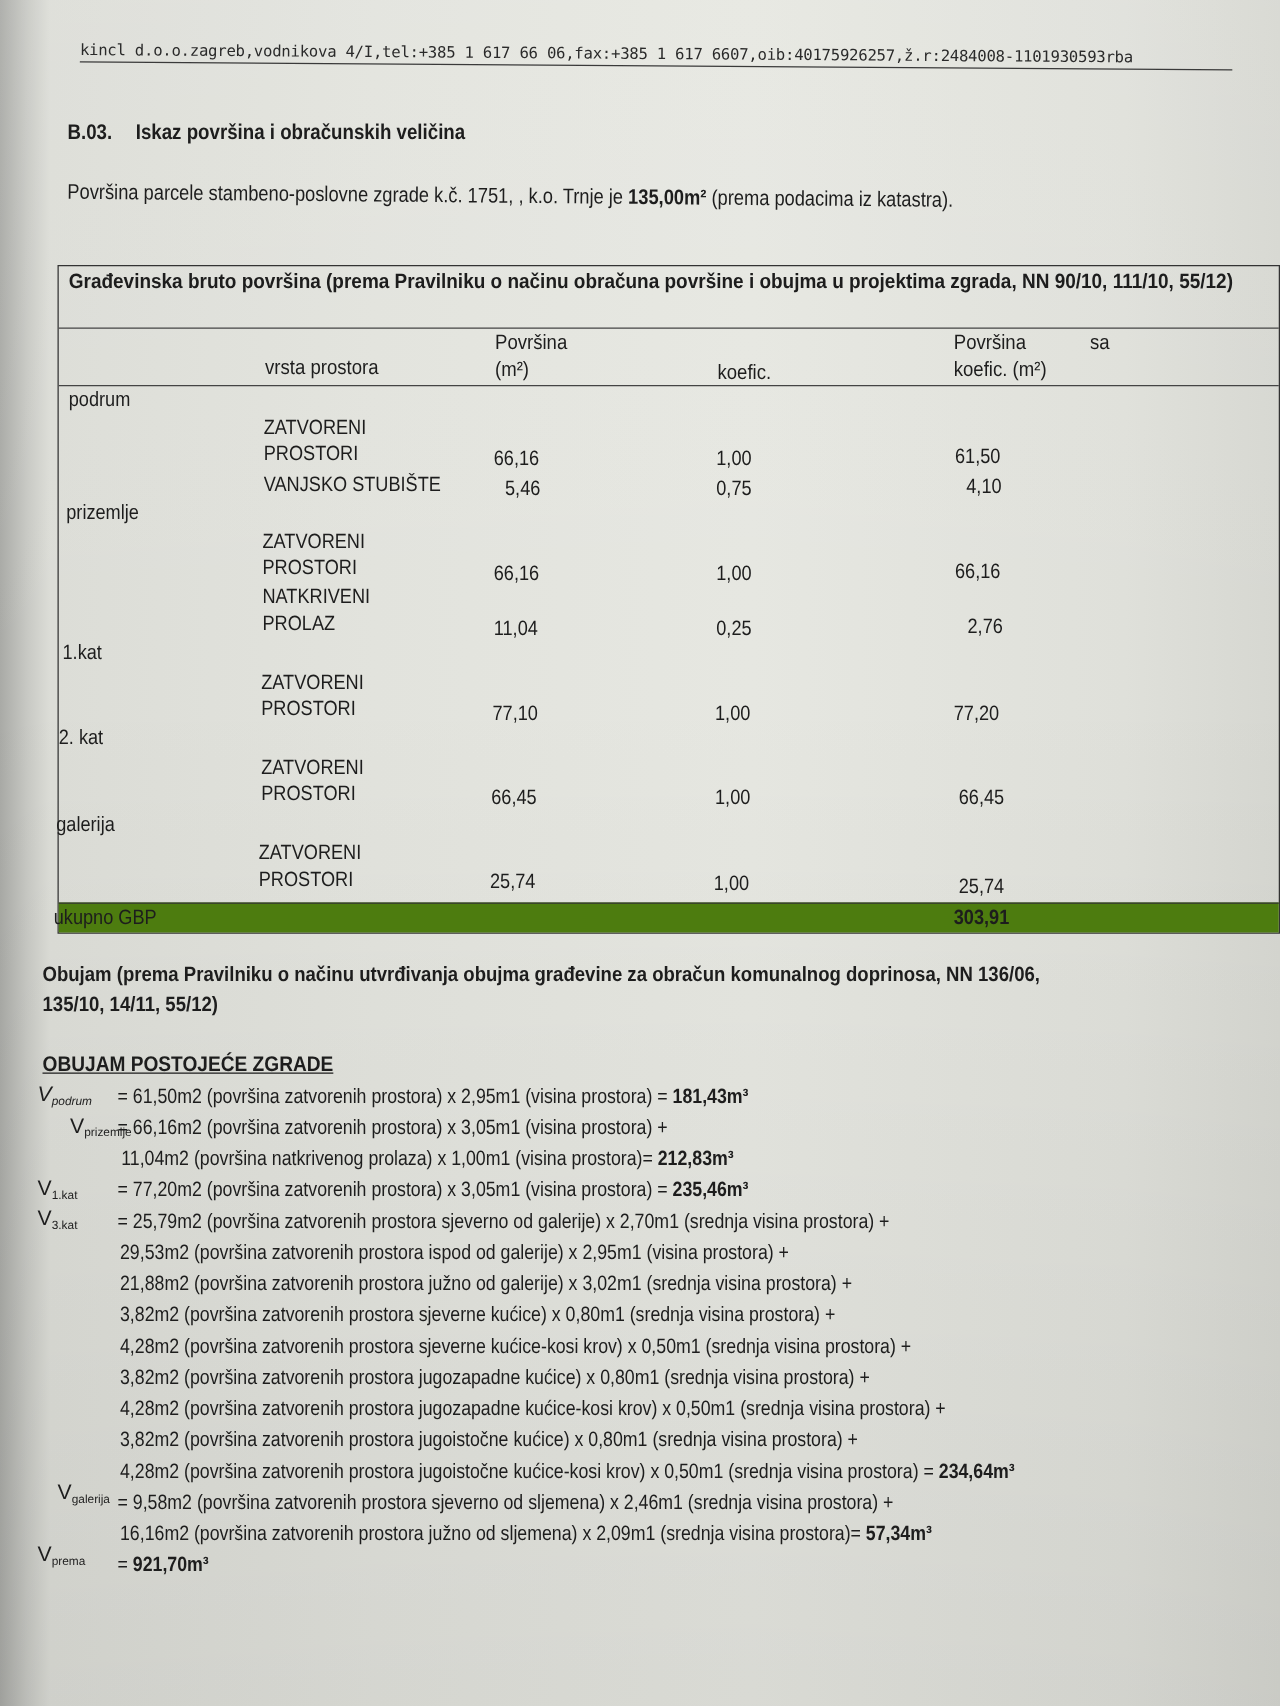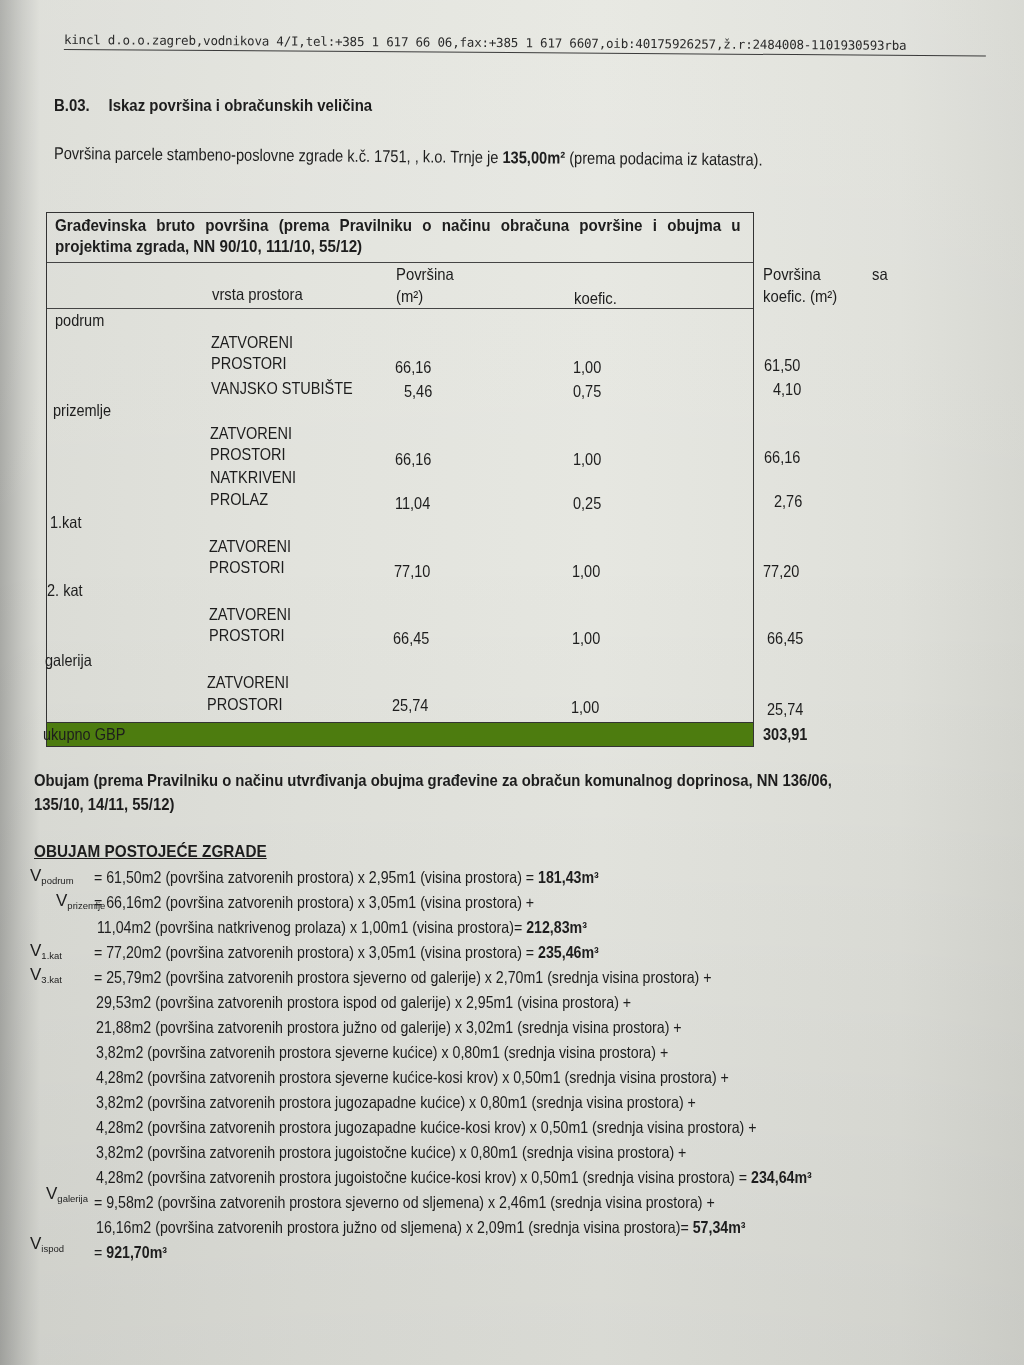--- a/index.html
+++ b/index.html
@@ -27,21 +27,21 @@
     transform: scaleX(0.88); transform-origin: left top; white-space: nowrap;
   }
   .section-title .num { display: inline-block; width: 62px; }
   .parcel-line {
     position: absolute; left: 54px; top: 144px; font-size: 17px; white-space: nowrap;
     transform: scaleX(0.86) rotate(0.45deg); transform-origin: left top;
   }
   .parcel-line b { font-weight: bold; }
 
   .gbp-table {
-    position: absolute; left: 46px; top: 212px; width: 708px; height: 535px;
+    position: absolute; left: 46px; top: 212px; width: 978px; height: 535px;
     border: 1.5px solid #333; box-sizing: border-box;
   }
   .gbp-caption {
     position: absolute; left: 0; top: 0; width: 100%; height: 50px;
     border-bottom: 1.5px solid #444; box-sizing: border-box;
     font-size: 16.5px; font-weight: bold; line-height: 21px; padding: 2px 8px;
     text-align: justify;
   }
   .gbp-caption span { display:block; transform: scaleX(0.92); transform-origin: left top; width: 108%; }
   .col-head {
@@ -156,26 +156,26 @@
 </div>
 
 <div class="obujam-intro">
   <div>Obujam (prema Pravilniku o načinu utvrđivanja obujma građevine za obračun komunalnog doprinosa, NN 136/06,</div>
   <div>135/10, 14/11, 55/12)</div>
 </div>
 
 <div class="obujam-title">OBUJAM POSTOJEĆE ZGRADE</div>
 
 <div class="calc">
-  <span class="vlabel" style="left:0px; top:0px;">V<sub>podrum</sub></span>
+  <span class="vlabel" style="left:0px; top:0px;font-style:italic;">V<sub>podrum</sub></span>
   <span class="vlabel" style="left:0px; top:25px;margin-left:26px;">V<sub>prizemlje</sub></span>
   <span class="vlabel" style="left:0px; top:75px;">V<sub>1.kat</sub></span>
   <span class="vlabel" style="left:0px; top:99px;">V<sub>3.kat</sub></span>
   <span class="vlabel" style="left:16px; top:318px;">V<sub>galerija</sub></span>
-  <span class="vlabel" style="left:0px; top:368px;">V<sub>ispod</sub></span>
+  <span class="vlabel" style="left:0px; top:368px;">V<sub>prema</sub></span>
 
   <div class="calc-line" style="left:64px; top:2px;"><span>= 61,50m2 (površina zatvorenih prostora) x 2,95m1 (visina prostora) = </span><b>181,43m³</b></div>
   <div class="calc-line" style="left:64px; top:27px;"><span>= 66,16m2 (površina zatvorenih prostora) x 3,05m1 (visina prostora) +</span><b></b></div>
   <div class="calc-line" style="left:67px; top:52px;"><span>11,04m2 (površina natkrivenog prolaza) x 1,00m1 (visina prostora)= </span><b>212,83m³</b></div>
   <div class="calc-line" style="left:64px; top:77px;"><span>= 77,20m2 (površina zatvorenih prostora) x 3,05m1 (visina prostora) = </span><b>235,46m³</b></div>
   <div class="calc-line" style="left:64px; top:102px;"><span>= 25,79m2 (površina zatvorenih prostora sjeverno od galerije) x 2,70m1 (srednja visina prostora) +</span><b></b></div>
   <div class="calc-line" style="left:66px; top:127px;"><span>29,53m2 (površina zatvorenih prostora ispod od galerije) x 2,95m1 (visina prostora) +</span><b></b></div>
   <div class="calc-line" style="left:66px; top:152px;"><span>21,88m2 (površina zatvorenih prostora južno od galerije) x 3,02m1 (srednja visina prostora) +</span><b></b></div>
   <div class="calc-line" style="left:66px; top:177px;"><span>3,82m2 (površina zatvorenih prostora sjeverne kućice) x 0,80m1 (srednja visina prostora) +</span><b></b></div>
   <div class="calc-line" style="left:66px; top:202px;"><span>4,28m2 (površina zatvorenih prostora sjeverne kućice-kosi krov) x 0,50m1 (srednja visina prostora) +</span><b></b></div>

